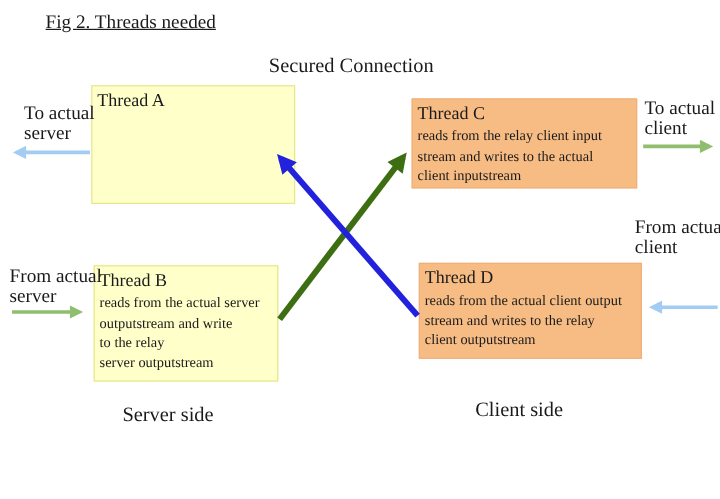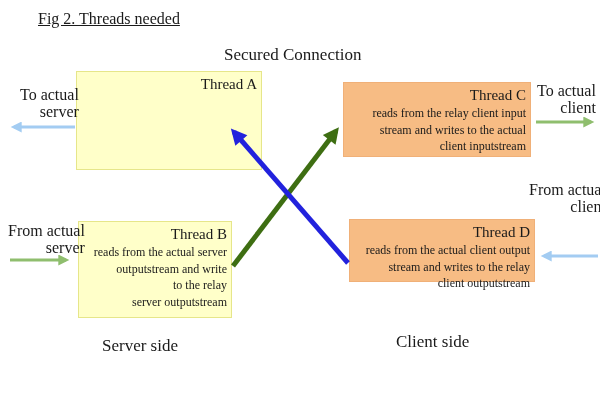--- a/index.html
+++ b/index.html
@@ -8,21 +8,20 @@
     background: #ffffff;
     font-family: "Liberation Serif", "DejaVu Serif", serif;
     color: #1a1a1a;
   }
   .canvas {
     position: relative;
     width: 600px;
     height: 416px;
     background: #ffffff;
     overflow: hidden;
-    text-align: right;
   }
   .abs { position: absolute; }
 
   .fig-title {
     left: 38px; top: 10px;
     font-size: 16px;
     text-decoration: underline;
     white-space: pre;
   }
   .subtitle {
@@ -31,27 +30,27 @@
     white-space: pre;
   }
 
   .tbox {
     box-sizing: border-box;
     padding: 3px 4px;
   }
   .tbox .tname { font-size: 15px; line-height: 19px; white-space: pre; }
   .tbox .tdesc { font-size: 12px; line-height: 16.5px; white-space: pre; }
 
-  .box-a { left: 76px;  top: 71px;  width: 186px; height: 99px;
+  .box-a { left: 76px;  top: 71px;  width: 170px; height: 99px;
            background: #FFFFC9; border: 1px solid #E6E68A; }
   .box-b { left: 78px;  top: 221px; width: 154px; height: 97px;
            background: #FFFFC9; border: 1px solid #E6E68A; }
   .box-c { left: 343px; top: 82px;  width: 188px; height: 75px;
            background: #F7BC84; border: 1px solid #F0B078; }
-  .box-d { left: 349px; top: 219px; width: 186px; height: 63px;
+  .box-d { left: 349px; top: 219px; width: 186px; height: 80px;
            background: #F7BC84; border: 1px solid #F0B078; }
 
   .side-label {
     font-size: 16px;
     line-height: 16.5px;
     white-space: pre;
   }
   .lbl-to-server   { left: 20px;  top: 87px;  }
   .lbl-from-server { left: 8px;   top: 223px; }
   .lbl-to-client   { left: 537px; top: 83px;  }

